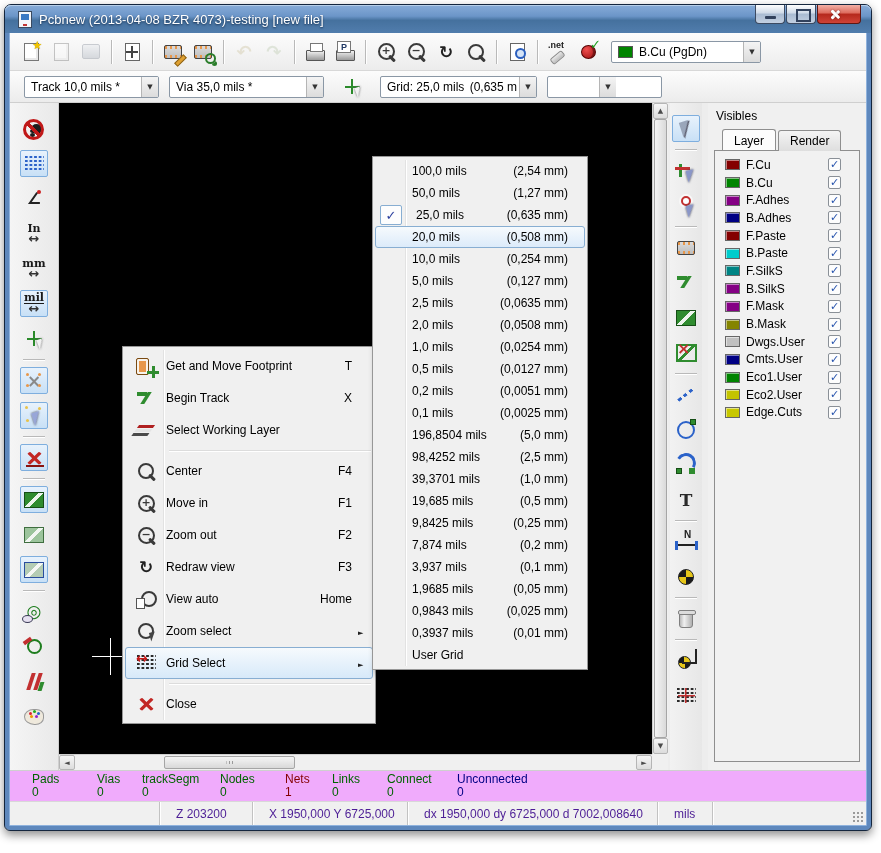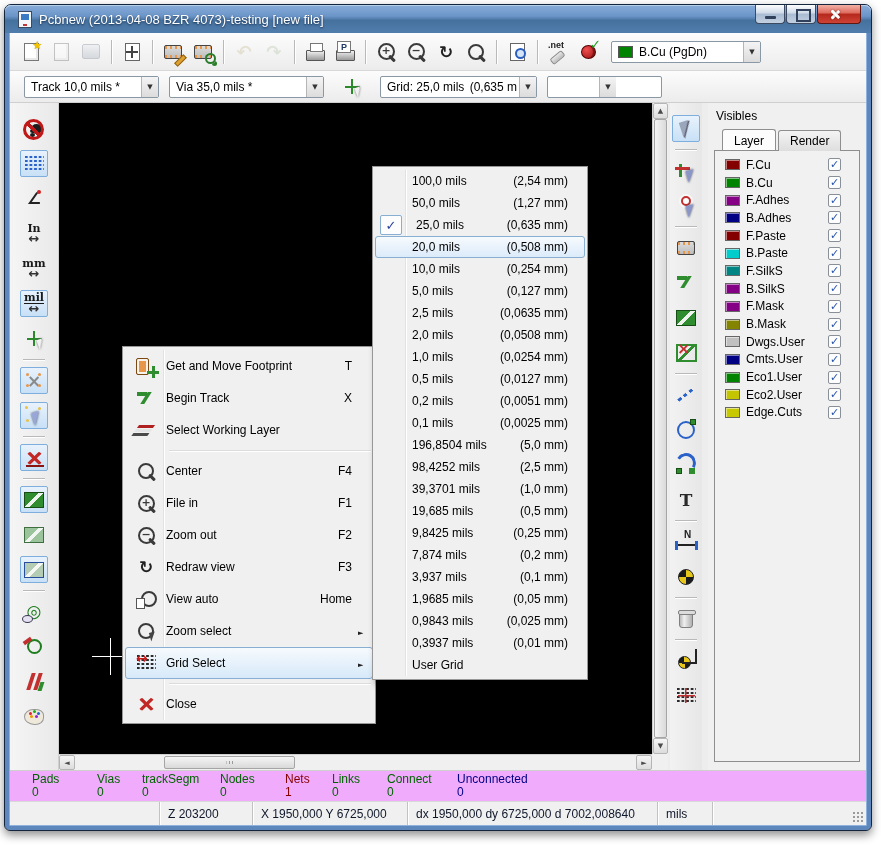--- a/index.html
+++ b/index.html
@@ -94,41 +94,41 @@
   .chk{width:13px;height:13px;background:#fdfdfd;border:1px solid #8a9097;border-radius:2px;margin-right:14px;
        display:flex;align-items:center;justify-content:center;flex:none;font-family:"DejaVu Sans",sans-serif;}
   .chk.on::before{content:"✓";font-size:11px;font-weight:bold;color:#2753ad;line-height:1;}
   
   .infobar{height:31px;border-top:1px solid #cfcfcf;background:#f0abfc;display:flex;padding-left:22px;}
   .if{display:flex;flex-direction:column;justify-content:center;line-height:13px;}
   .if:nth-child(1){width:65px;} .if:nth-child(2){width:45px;} .if:nth-child(3){width:78px;}
   .if:nth-child(4){width:65px;} .if:nth-child(5){width:47px;} .if:nth-child(6){width:55px;}
   .if:nth-child(7){width:70px;} .if:nth-child(8){width:120px;}
   .statusbar{height:24px;background:#f0f0f0;border-top:1px solid #d8d8d8;display:flex;align-items:stretch;}
-  .scell{display:flex;align-items:center;padding-left:8px;border-right:1px solid #c2c2c2;box-shadow:1px 0 0 #fff;white-space:nowrap;color:#0f172a;}
+  .scell{display:flex;align-items:center;padding-left:16px;border-right:1px solid #c2c2c2;box-shadow:1px 0 0 #fff;white-space:nowrap;color:#4c1d95;}
   .scell.c0{width:150px;} .scell.c1{width:93px;} .scell.c2{width:155px;} .scell.c3{width:250px;}
   .scell.c4{width:55px;} .scell.c5{flex:1;border-right:none;position:relative;}
   .grip{position:absolute;right:2px;bottom:2px;width:12px;height:12px;
         background:radial-gradient(#9a9a9a 1px,transparent 1.2px) 0 0/4px 4px;}
   
   .cmenu{position:absolute;left:122px;top:346px;width:254px;background:#f0f0f0;border:1px solid #979797;
          box-shadow:4px 4px 7px rgba(0,0,0,.45);padding:3px 2px;z-index:10;}
   .cmenu::before{content:"";position:absolute;left:40px;top:3px;bottom:3px;width:1px;background:#e2e2e2;box-shadow:1px 0 0 #fff;}
   .cm-row{position:relative;display:flex;align-items:center;height:32px;border:1px solid transparent;border-radius:3px;}
   .cm-row.hl{background:linear-gradient(#f6fafd,#d7e9f9);border-color:#88aed2;}
   .cm-ic{width:40px;display:flex;align-items:center;justify-content:center;flex:none;}
   .mi{position:relative;display:inline-flex;align-items:center;justify-content:center;width:26px;height:24px;font-family:"DejaVu Sans",sans-serif;}
   .cm-label{flex:1;white-space:nowrap;}
   .cm-short{padding-right:6px;white-space:nowrap;}
   .cm-arrow{width:14px;flex:none;font-family:"DejaVu Sans",sans-serif;}
   .cm-arrow::before{content:"►";font-size:7px;color:#222;visibility:hidden;}
   .cm-arrow.on::before{visibility:visible;}
   .cm-row.mi-separator{height:9px;pointer-events:none;border:none;}
   .cm-row.mi-separator::after{content:"";position:absolute;left:44px;right:2px;top:4px;height:1px;background:#dcdcdc;box-shadow:0 1px 0 #fff;}
-  .smenu{position:absolute;left:372px;top:166px;width:216px;background:#f0f0f0;border:1px solid #979797;
+  .smenu{position:absolute;left:372px;top:156px;width:216px;background:#f0f0f0;border:1px solid #979797;
          box-shadow:4px 4px 7px rgba(0,0,0,.45);padding:3px 2px;z-index:11;}
   .smenu::before{content:"";position:absolute;left:32px;top:3px;bottom:3px;width:1px;background:#e2e2e2;box-shadow:1px 0 0 #fff;}
   .sm-row{position:relative;display:flex;align-items:center;height:22px;border:1px solid transparent;border-radius:3px;}
   .sm-row.hl{background:linear-gradient(#f6fafd,#dcebfa);border-color:#88aed2;}
   .sm-check{width:30px;height:20px;display:flex;align-items:center;justify-content:center;flex:none;font-family:"DejaVu Sans",sans-serif;}
   .sm-row.ck .sm-check{border:1px solid #88aed2;background:#fdfdfd;border-radius:2px;width:22px;margin:0 4px;}
   .sm-row.ck .sm-check::before{content:"✓";font-size:13px;font-weight:bold;color:#2b3f9e;}
   .sm-mils{flex:1;padding-left:6px;white-space:nowrap;}
   .sm-row.ck .sm-mils{padding-left:10px;}
   .sm-mm{padding-right:16px;white-space:nowrap;}
@@ -590,21 +590,21 @@
         </span>
         <span class="cm-label">Center</span>
         <span class="cm-short">F4</span>
         <span class="cm-arrow"></span>
       </div>
 
       <div class="cm-row mi-zoom-in">
         <span class="cm-ic">
           <span class="mi icon-zoom-in"></span>
         </span>
-        <span class="cm-label">File in</span>
+        <span class="cm-label">Move in</span>
         <span class="cm-short">F1</span>
         <span class="cm-arrow"></span>
       </div>
 
       <div class="cm-row mi-zoom-out">
         <span class="cm-ic">
           <span class="mi icon-zoom-out"></span>
         </span>
         <span class="cm-label">Zoom out</span>
         <span class="cm-short">F2</span>

